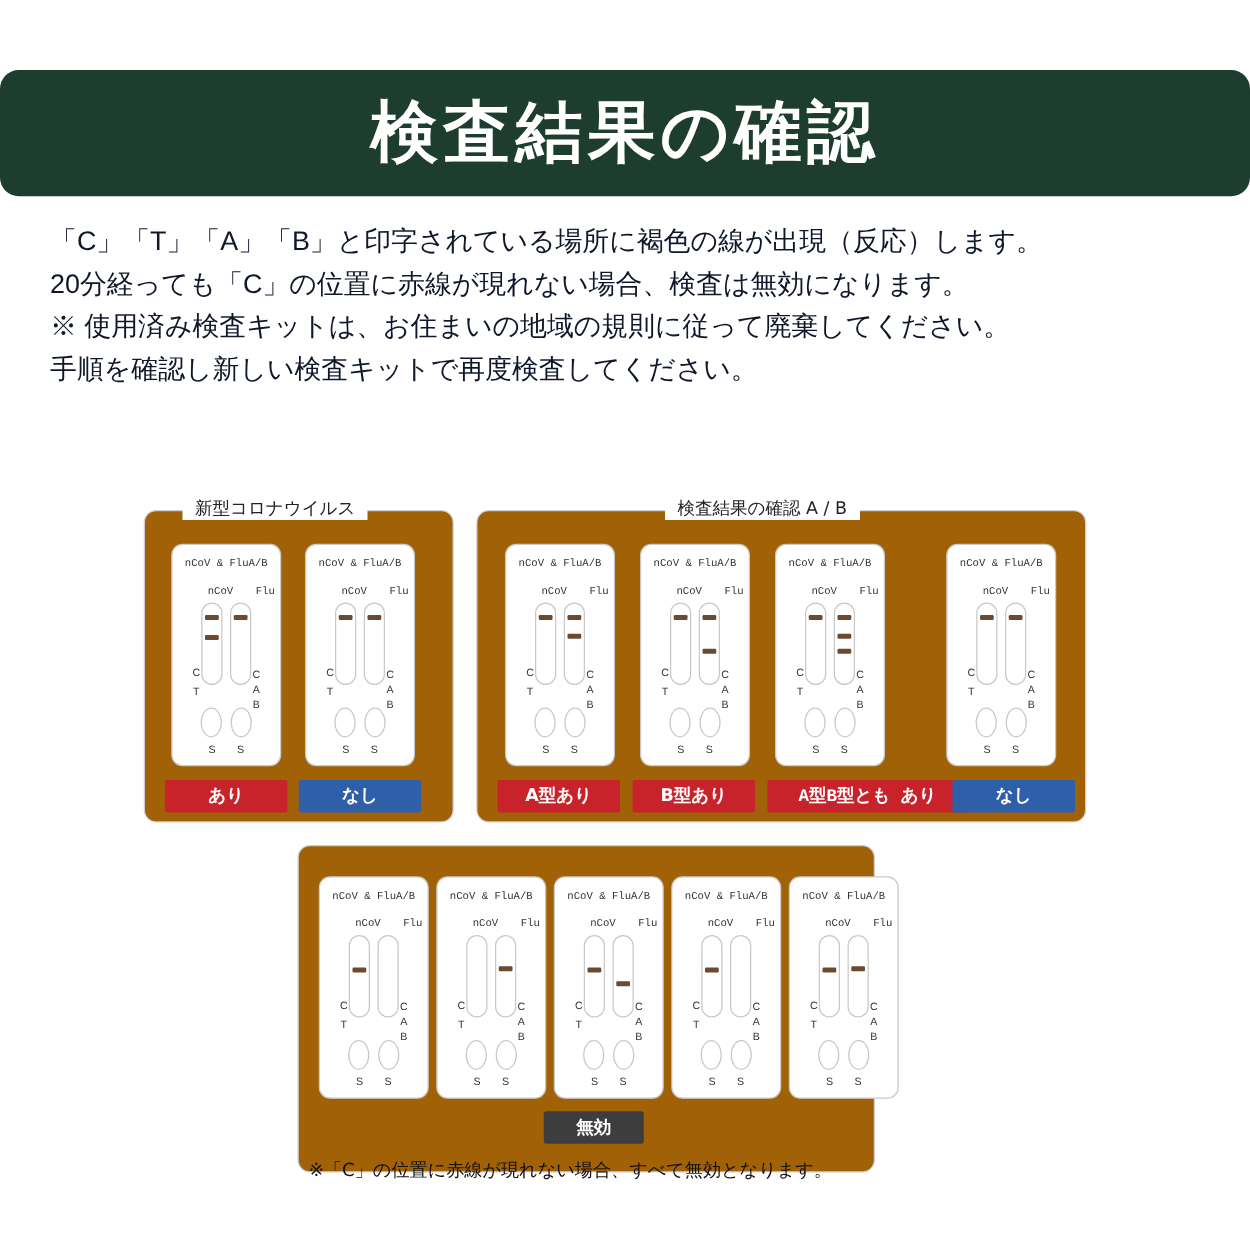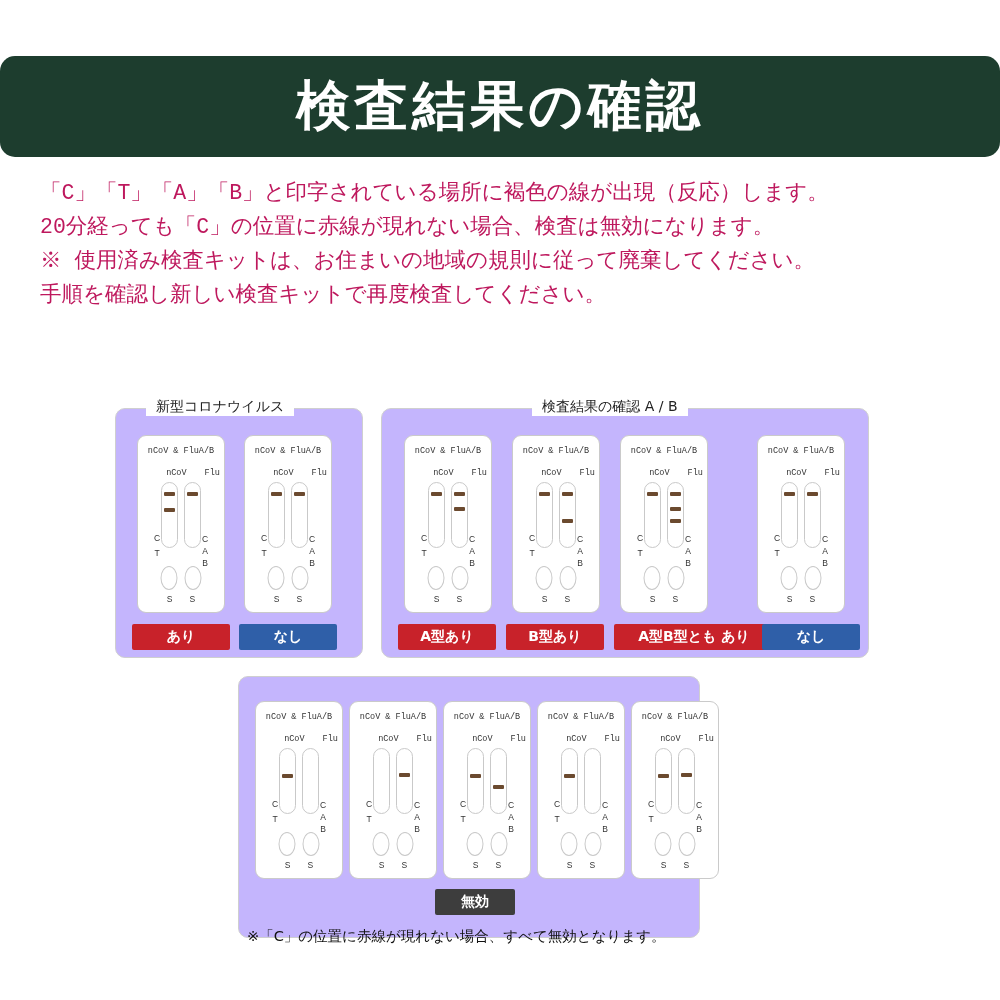--- a/index.html
+++ b/index.html
@@ -24,31 +24,31 @@
     font-weight:bold;
     letter-spacing:4px;
     font-family:"DejaVu Sans","Liberation Sans",sans-serif;
   }
 
   
   .desc{
     position:absolute;left:40px;top:176px;width:920px;
     font-size:21.5px;
     line-height:34px;
-    color:#be185d;
-    font-family:Liberation Mono, monospace;
+    color:#0f172a;
+    font-family:Liberation Sans, sans-serif;
   }
   .desc p{margin:0;white-space:nowrap;}
 
   
   .group{
     position:absolute;
     border:1px solid #cfcfcf;
     border-radius:10px;
-    background:#c4b5fd;
+    background:#a16207;
     box-sizing:border-box;
     padding-left:26px;
   }
   .group-label{
     position:absolute;
     top:-11px;
     background:#fff;
     padding:0 10px;
     font-size:14px;
     color:#222;
@@ -329,21 +329,21 @@
         <div class="well"></div>
       </div>
       <div class="well-labels">
         <span>S</span>
         <span>S</span>
       </div>
     </div>
 
     <div class="tag red" style="left:16px;top:215px;width:98px;">A型あり</div>
     <div class="tag red" style="left:124px;top:215px;width:98px;">B型あり</div>
-    <div class="tag red" style="left:232px;top:215px;width:160px;">A型B型とも あり</div>
+    <div class="tag red" style="left:232px;top:215px;width:160px;font-family:Liberation Mono, monospace;">A型B型とも あり</div>
     <div class="tag blue" style="left:380px;top:215px;width:98px;">なし</div>
   </div>
 
   <div class="group" id="group-invalid">
 
     <div class="cassette" style="left:16px;top:24px;">
       <div class="cas-top">nCoV &amp; FluA/B</div>
       <div class="win-labels">
         <span>nCoV</span>
         <span>Flu</span>

